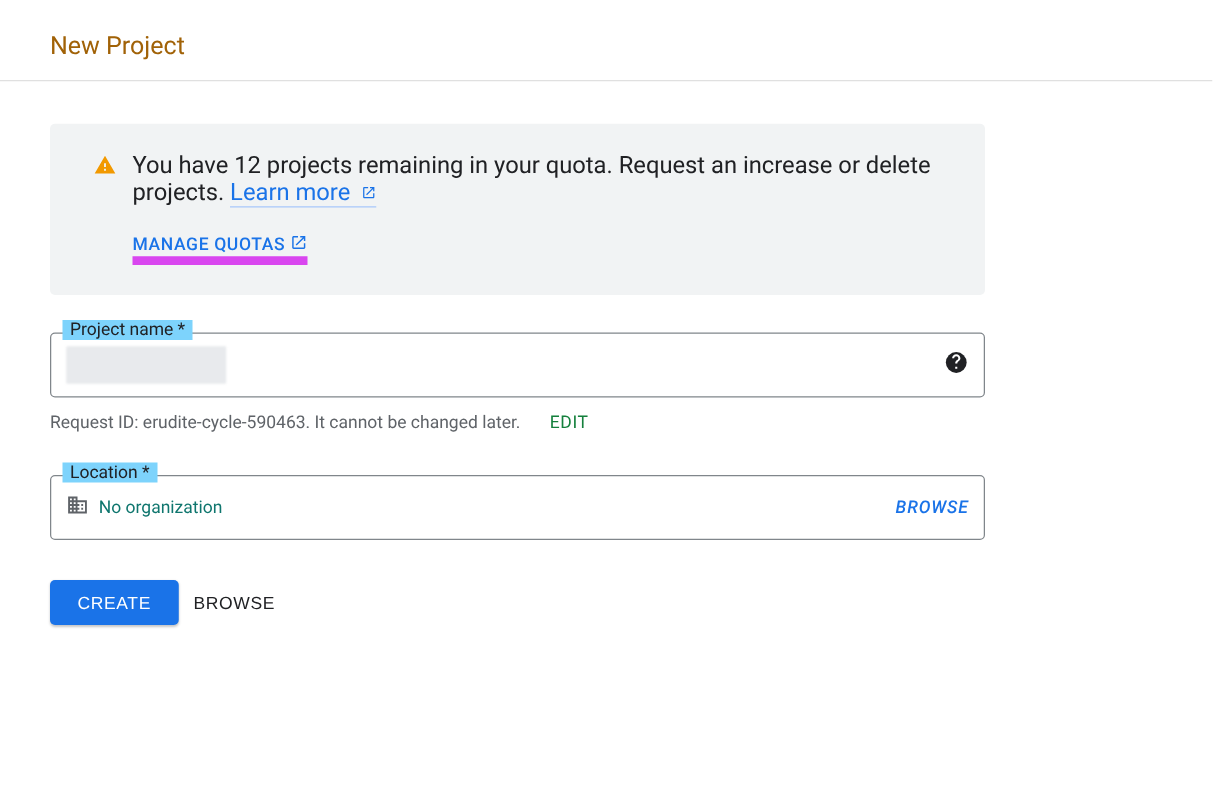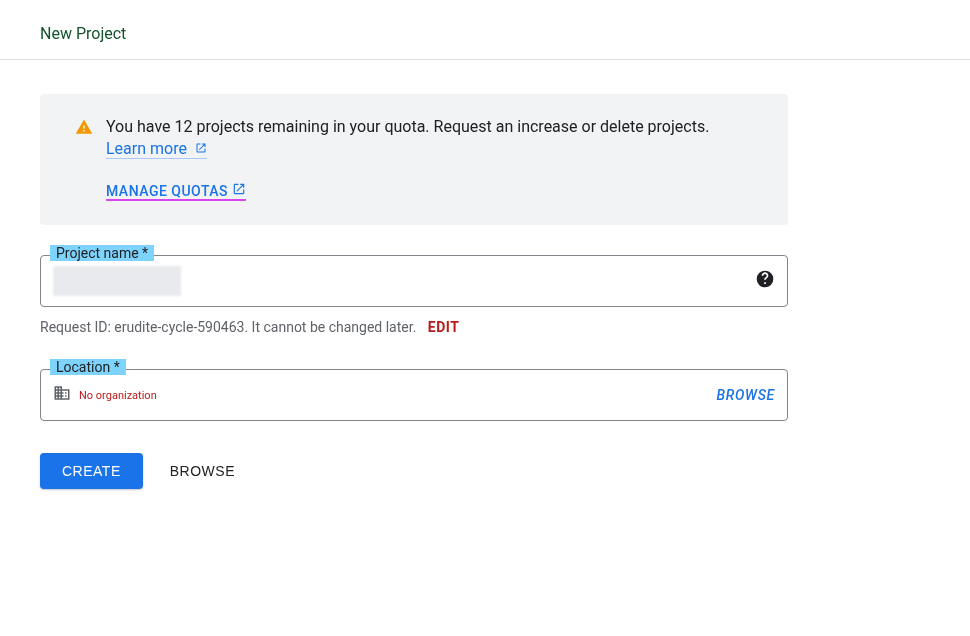--- a/index.html
+++ b/index.html
@@ -11,23 +11,23 @@
       font-family: Roboto, Arial, sans-serif;
       width: 970px;
       height: 636px;
       background: #ffffff;
       color: #202124;
     }
     .container {
       padding: 24px 40px 0 40px;
     }
     .page-title {
-      font-size: 16px;
+      font-size: 20px;
       font-weight: 400;
-      color: #14532d;
+      color: #a16207;
       margin-bottom: 16px;
     }
     .divider {
       height: 1px;
       background: #e0e0e0;
       margin-left: -40px;
       margin-right: -40px;
     }
     .content {
       max-width: 748px;
@@ -44,38 +44,38 @@
       width: 44px;
       display: flex;
       justify-content: center;
       padding-top: 2px;
     }
     .quota-text {
       flex: 1;
       padding-right: 20px;
     }
     .quota-msg {
-      font-size: 16px;
+      font-size: 19px;
       line-height: 22px;
       color: #202124;
     }
     .link-blue {
       color: #1a73e8;
       text-decoration: none;
       border-bottom: 1px solid #a8c7fa;
       cursor: pointer;
     }
     .manage-quotas {
       display: inline-flex;
       align-items: center;
       color: #1a73e8;
       font-size: 14px;
       font-weight: 500;
       letter-spacing: 0.5px;
-      border-bottom: 2px solid #d946ef;
+      border-bottom: 7px solid #d946ef;
       margin-top: 22px;
       cursor: pointer;
     }
     .ext-icon {
       margin-left: 4px;
     }
     .field-outer {
       margin-top: 30px;
       position: relative;
     }
@@ -108,48 +108,48 @@
     .help-circle {
       margin-left: auto;
       cursor: pointer;
     }
     .helper-text {
       font-size: 14px;
       color: #5f6368;
       margin-top: 12px;
     }
     .edit-link {
-      color: #b91c1c;
-      font-size: 14px;
-      font-weight: 700;
-      letter-spacing: 0.5px;
-      margin-left: 8px;
+      color: #15803d;
+      font-size: 14px;
+      font-weight: 400;
+      letter-spacing: 0.5px;
+      margin-left: 20px;
       cursor: pointer;
     }
     .location-value {
-      font-size: 11px;
-      color: #b91c1c;
+      font-size: 14px;
+      color: #0f766e;
       margin-left: 8px;
     }
     .org-icon {
       color: #5f6368;
     }
     .browse-link {
       margin-left: auto;
       color: #1a73e8;
       font-size: 14px;
       font-weight: 500;
       letter-spacing: 0.7px;
       cursor: pointer;
       font-style: italic;
     }
     .button-row {
       margin-top: 32px;
       display: flex;
-      gap: 27px;
+      gap: 12px;
       align-items: center;
     }
     .btn-create {
       background: #1a73e8;
       color: #fff;
       border: none;
       border-radius: 4px;
       height: 36px;
       padding: 0 22px;
       font-size: 14px;

